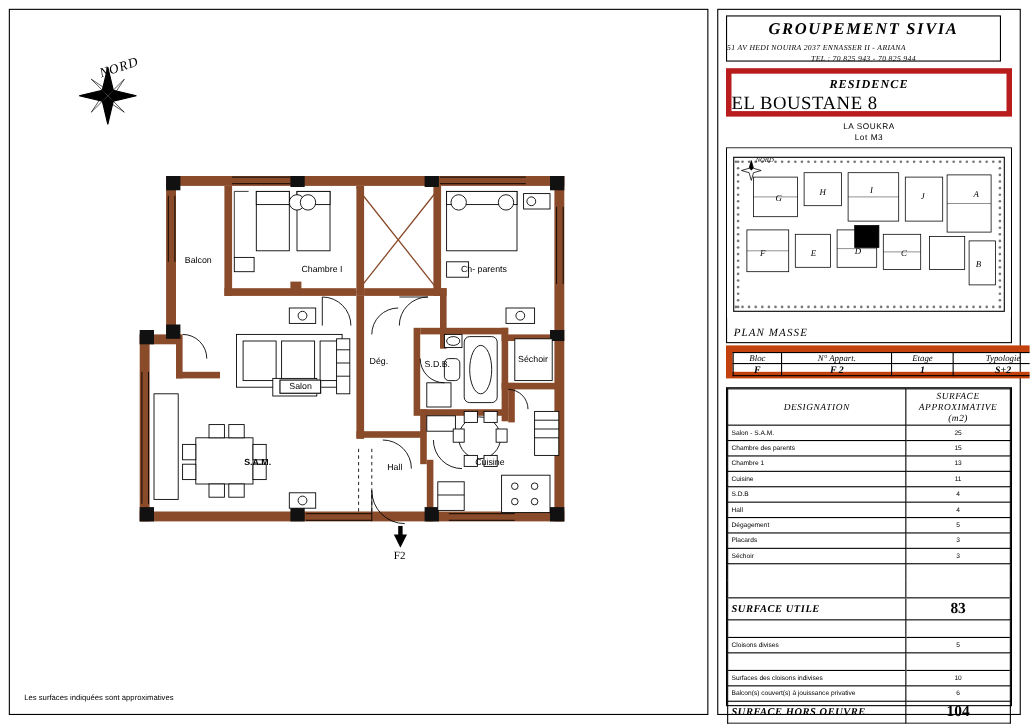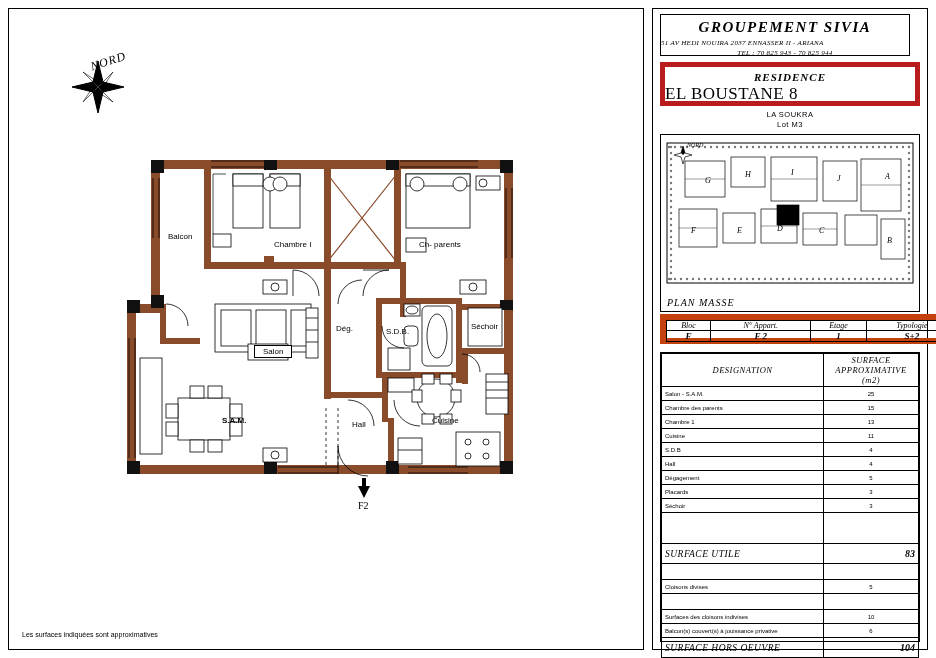--- a/index.html
+++ b/index.html
@@ -39,22 +39,22 @@
   table.grid td{border:1px solid #000;font-size:7.5px;text-align:center;padding:0;}
   #tb-bloc td.h{font-family:"Liberation Serif",serif;font-style:italic;font-size:8px;}
   #tb-bloc td.v{font-family:"Liberation Serif",serif;font-style:italic;font-weight:bold;font-size:9px;}
 
   
   #tb-desig{left:660px;top:352px;width:260px;height:290px;border:1px solid #000;}
   #desig-table{border-collapse:collapse;width:100%;table-layout:fixed;}
   #desig-table td{border:1px solid #000;font-size:6px;padding:1px 3px;height:11px;}
   #desig-table td.num{text-align:center;width:88px;}
   #desig-table td.hd{font-family:"Liberation Serif",serif;font-style:italic;font-size:8.5px;text-align:center;height:15px;letter-spacing:.5px;}
-  #desig-table td.big{font-family:"Liberation Serif",serif;font-style:italic;font-weight:normal;font-size:9.5px;height:17px;letter-spacing:.5px;}
-  #desig-table td.bignum{font-family:"Liberation Serif",serif;font-style:italic;font-weight:bold;font-size:10px;text-align:right;}
+  #desig-table td.big{font-family:"Liberation Serif",serif;font-style:italic;font-weight:bold;font-size:9.5px;height:17px;letter-spacing:.5px;}
+  #desig-table td.bignum{font-family:"Liberation Serif",serif;font-weight:bold;font-size:14px;text-align:center;}
   #desig-table td.blank{height:13px;border-left:1px solid #000;border-right:1px solid #000;border-top:none;border-bottom:none;}
 
   
   #plan{position:absolute;left:8px;top:8px;width:636px;height:642px;}
   #compass{position:absolute;left:58px;top:45px;width:70px;height:62px;}
   #nord-text{position:absolute;left:82px;top:46px;font-family:"Liberation Serif",serif;font-style:italic;font-size:12px;transform:rotate(-18deg);letter-spacing:1px;}
   #footnote{position:absolute;left:14px;bottom:12px;font-size:7px;}
   #f2-label{position:absolute;left:350px;top:492px;font-family:"Liberation Serif",serif;font-size:10px;}
   #f2-arrow{position:absolute;left:348px;top:470px;width:16px;height:20px;}
 

